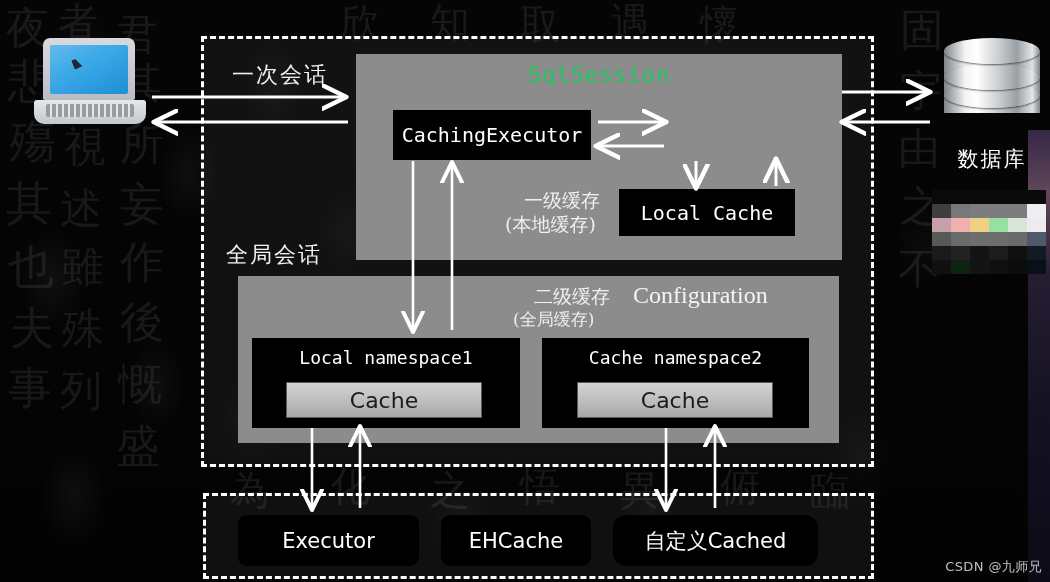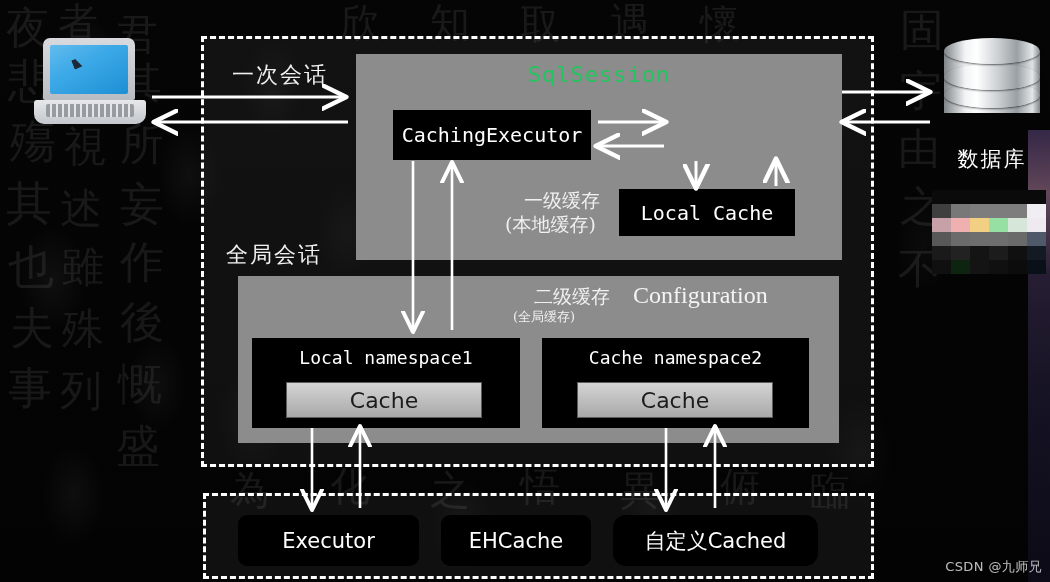--- a/index.html
+++ b/index.html
@@ -321,21 +321,21 @@
 
   <div class="box-black mono" style="left:619px; top:189px; width:176px; height:47px; font-size:20px;">Local Cache</div>
 
   <div class="cn-label" style="left:524px; top:188px; font-size:19px;">一级缓存</div>
   <div class="cn-label" style="left:505px; top:212px; font-size:19px;">(本地缓存)</div>
 
   <div class="panel-gray" style="left:238px; top:276px; width:601px; height:167px;"></div>
 
   <div class="panel-title mono" style="left:633px; top:282px; font-size:24px;font-family:Liberation Serif, serif;">Configuration</div>
   <div class="cn-label" style="left:534px; top:284px; font-size:19px;">二级缓存</div>
-  <div class="cn-label" style="left:513px; top:308px; font-size:13px;">(全局缓存)</div>
+  <div class="cn-label" style="left:513px; top:308px; font-size:17px;">(全局缓存)</div>
 
   <div class="box-black" style="left:252px; top:338px; width:268px; height:90px; display:block;">
     <div class="mono" style="text-align:center; font-size:18px; color:#fff; padding-top:9px;">Local namespace1</div>
   </div>
   <div class="cache-inner" style="left:286px; top:382px; width:196px; height:36px;">Cache</div>
 
   <div class="box-black" style="left:542px; top:338px; width:267px; height:90px; display:block;">
     <div class="mono" style="text-align:center; font-size:18px; color:#fff; padding-top:9px;">Cache namespace2</div>
   </div>
   <div class="cache-inner" style="left:577px; top:382px; width:196px; height:36px;">Cache</div>

